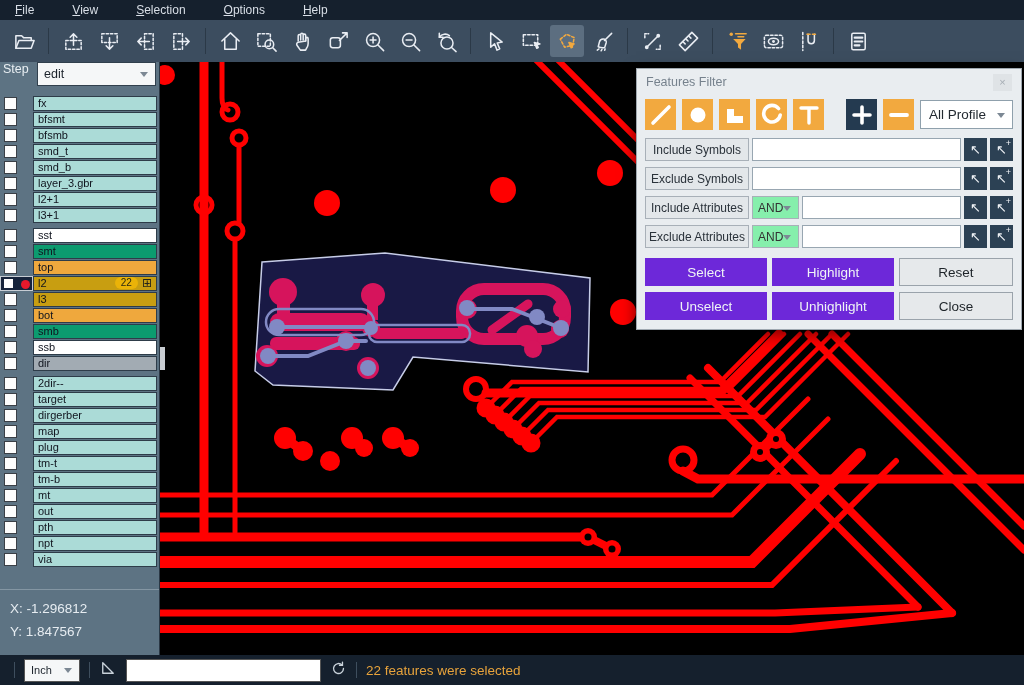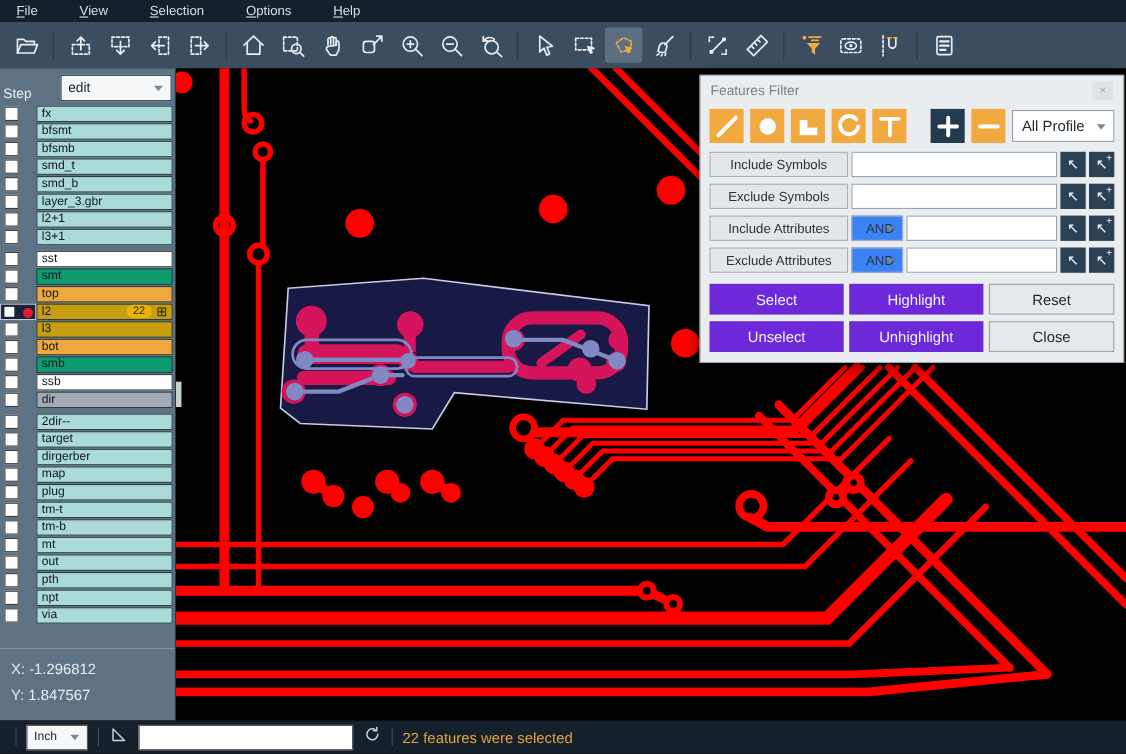--- a/index.html
+++ b/index.html
@@ -18,21 +18,21 @@
              display:flex; align-items:center; padding-left:6px; z-index:30; }
   .tbtn { width:34px; height:32px; background:transparent; border:none; display:flex; align-items:center;
           justify-content:center; color:#E9EDF3; margin:0 1px; border-radius:3px; cursor:pointer; }
   .tbtn.accent { color:#F2A93F; }
   .tbtn.active { background:#5C6E80; }
   .tsep { width:1px; height:26px; background:#2B3947; margin:0 6px; }
 
   
   .sidebar { position:absolute; left:0; top:62px; width:160px; height:593px; background:#5D7383;
              border-right:1px solid #2A3744; display:flex; flex-direction:column; z-index:20; }
-  .steprow { display:flex; align-items:flex-end; height:30px; padding:0 3px; gap:22px; }
+  .steprow { display:flex; align-items:flex-start; height:30px; padding:0 3px; gap:4px; }
   .steplabel { color:#E8EEF2; font-size:12.5px; width:30px; }
   .stepselect { flex:1; height:24px; background:#F5F7F8; border:1px solid #31404D; display:flex;
                 align-items:center; padding-left:6px; font-size:12.5px; color:#1A222B; position:relative; cursor:pointer; }
   .chev { width:0; height:0; border-left:4px solid transparent; border-right:4px solid transparent;
           border-top:5px solid #7C8894; position:absolute; right:7px; top:50%; margin-top:-2px; }
   .layers { padding-top:3px; }
   .lgroup { margin-bottom:4px; }
   .lrow { display:flex; align-items:center; height:16px; }
   .cbcol { width:33px; height:15px; position:relative; flex:none; }
   .cb { position:absolute; left:4px; top:1px; width:13px; height:13px; background:#FDFDFD;
@@ -64,24 +64,24 @@
             display:flex; align-items:center; justify-content:center; cursor:pointer; }
   .iconrow { display:flex; align-items:center; padding:4px 8px 8px; gap:6px; }
   .fbtn { width:31px; height:31px; border:none; background:#F2A93F; display:flex; align-items:center;
           justify-content:center; cursor:pointer; }
   .fbtn.navy { background:#243A50; }
   .isp { width:10px; flex:none; }
   .profile { margin-left:auto; width:93px; height:29px; background:#fff; border:1px solid #8FA0AC;
              display:flex; align-items:center; padding-left:8px; font-size:13.5px; color:#232A31;
              position:relative; cursor:pointer; }
   .frow { display:flex; align-items:center; height:23px; margin:0 8px 6px; }
-  .flabel { width:126px; height:23px; background:#E3E7EA; border:1px solid #A8B0B8; font-size:12px;
+  .flabel { width:104px; height:23px; background:#E3E7EA; border:1px solid #A8B0B8; font-size:12px;
             color:#2A323A; display:flex; align-items:center; justify-content:center; flex:none; cursor:pointer; }
-  .flogic { width:47px; height:23px; background:#3b82f6; border:1px solid #A8B0B8; margin-left:3px; font-size:12px;
-            color:#333; display:flex; align-items:center; padding-left:5px; position:relative; flex:none; cursor:pointer;justify-content:center; }
+  .flogic { width:47px; height:23px; background:#86efac; border:1px solid #A8B0B8; margin-left:3px; font-size:12px;
+            color:#333; display:flex; align-items:center; padding-left:5px; position:relative; flex:none; cursor:pointer; }
   .finput { flex:1; height:23px; background:#fff; border:1px solid #98A6B1; margin-left:3px; font-size:12px;
             padding:0 5px; color:#222; min-width:0; }
   .navbtn { width:23px; height:23px; background:#2C4154; color:#F2F5F8; border:none; margin-left:3px;
             font-size:13px; line-height:1; cursor:pointer; flex:none; position:relative; }
   .navbtn .plus { position:absolute; right:2px; top:1px; font-size:9px; }
   .actions { display:grid; grid-template-columns:122px 122px 1fr; gap:6px 5px; padding:4px 8px 9px; }
   .abtn { height:28px; border:none; font-size:13.5px; cursor:pointer; }
   .abtn.dark { background:#6d28d9; color:#EFF3F6; }
   .abtn.light { background:#E6E9EB; border:1px solid #9AA3AB; color:#1E2429; }
 

